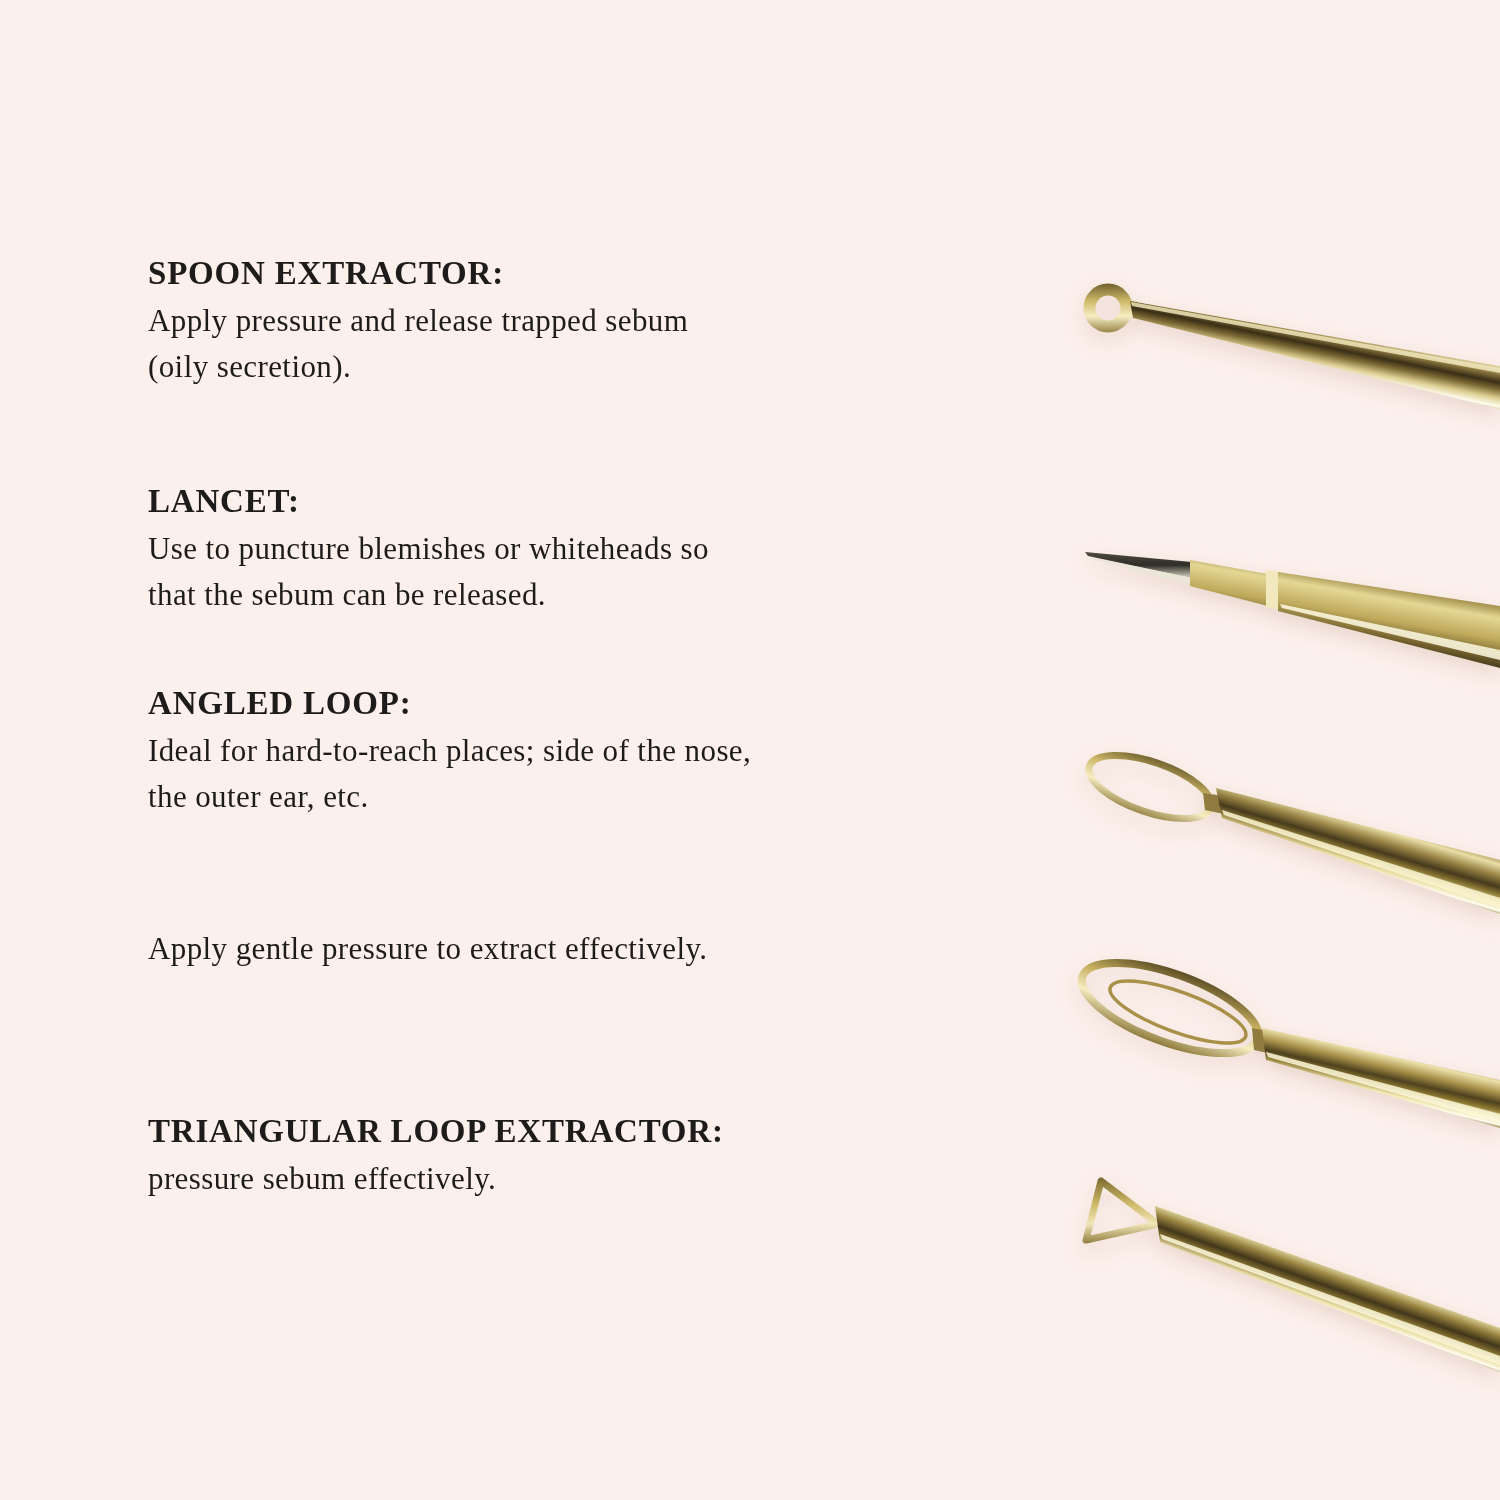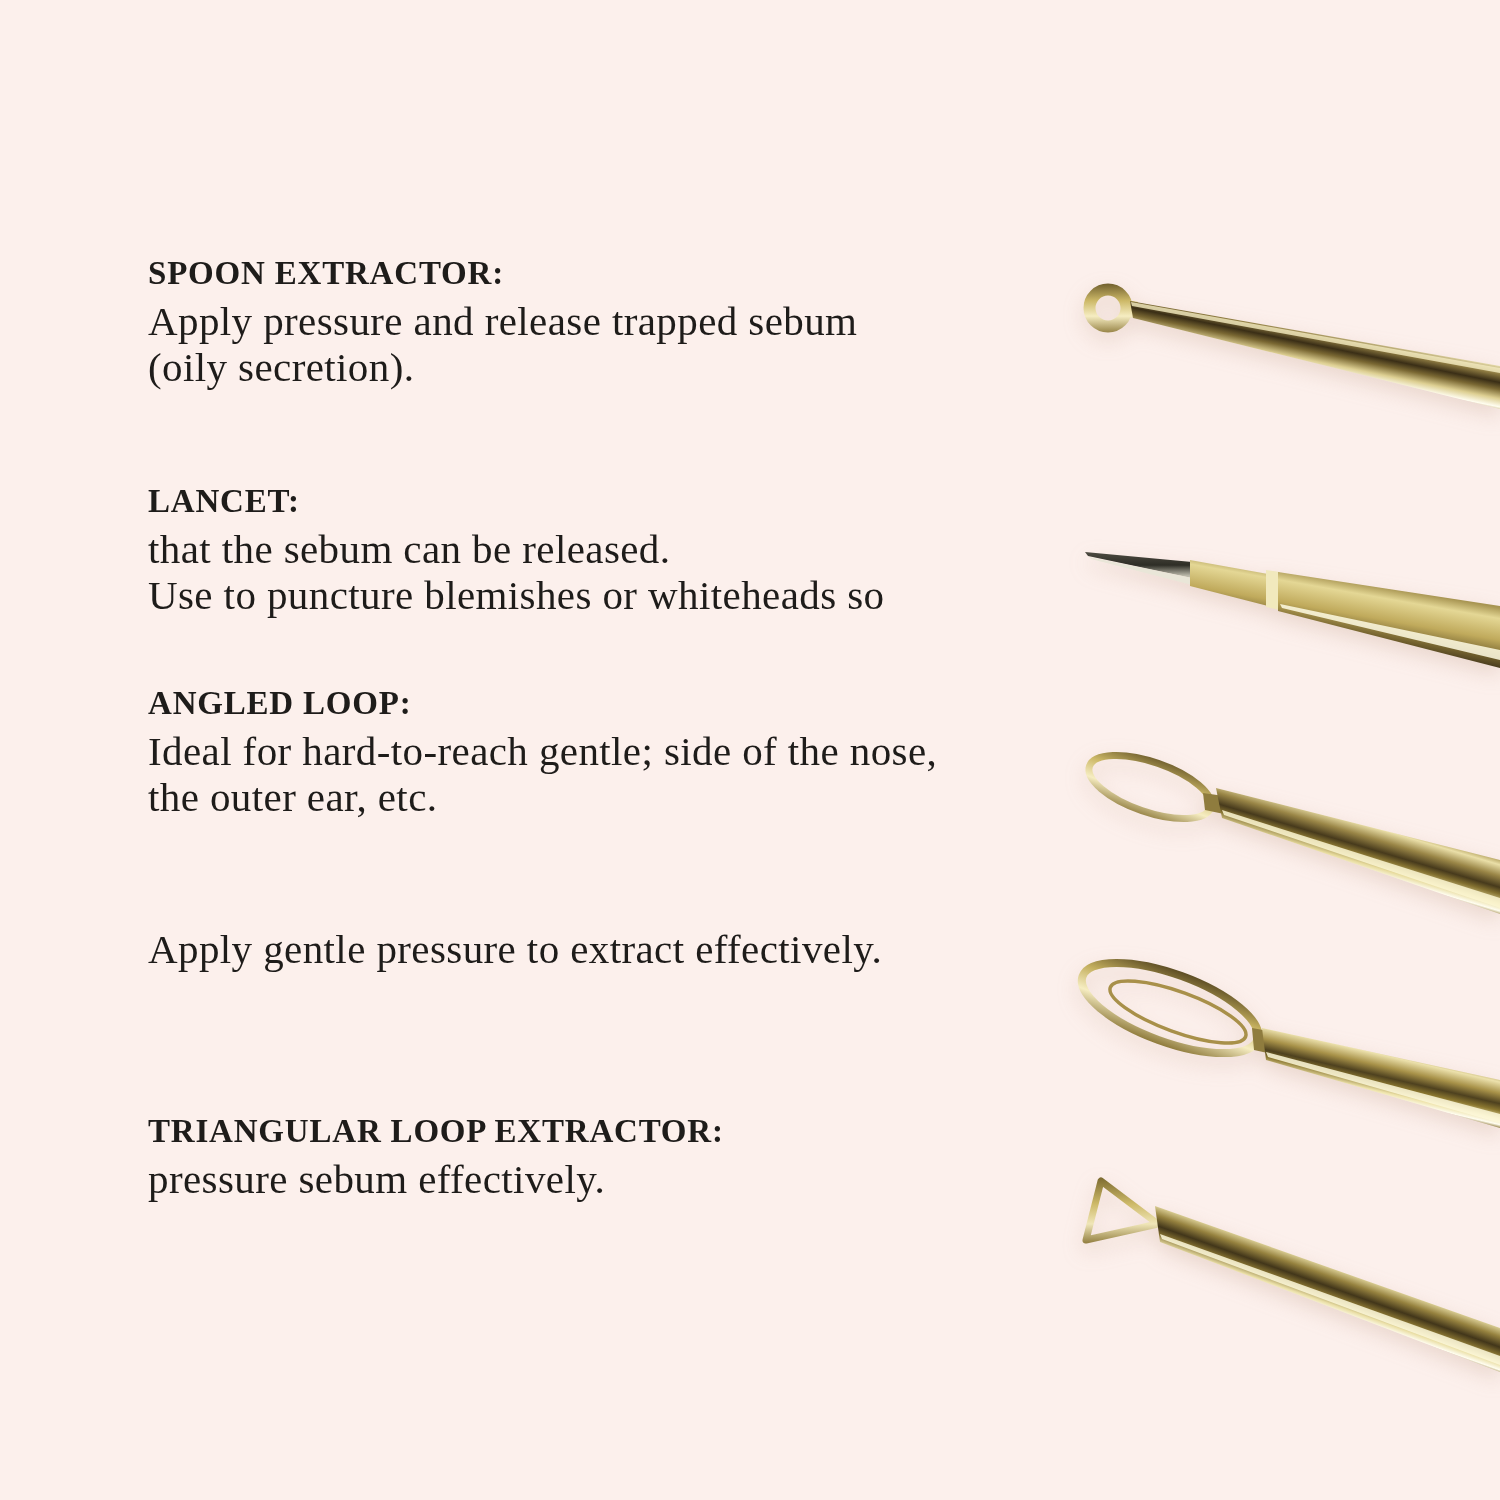--- a/index.html
+++ b/index.html
@@ -19,21 +19,21 @@
   .b5{top:1108px}
   .block h2{
     margin:0 0 2px 0;
     font-size:33px;
     line-height:46px;
     font-weight:700;
     letter-spacing:0.8px;
     white-space:nowrap;
   }
   .line{
-    font-size:41px;
+    font-size:31px;
     line-height:46px;
     font-weight:400;
     letter-spacing:0.4px;
     white-space:nowrap;
   }
   .tools{
     position:absolute;
     left:1050px;top:250px;
     width:450px;height:1150px;
     filter:drop-shadow(0 8px 10px rgba(190,150,130,0.28));
@@ -45,27 +45,27 @@
 <div class="canvas">
 
   <section class="block b1">
     <h2>SPOON EXTRACTOR:</h2>
     <div class="line">Apply pressure and release trapped sebum</div>
     <div class="line">(oily secretion).</div>
   </section>
 
   <section class="block b2">
     <h2>LANCET:</h2>
+    <div class="line">Use to puncture blemishes or whiteheads so</div>
     <div class="line">that the sebum can be released.</div>
-    <div class="line">Use to puncture blemishes or whiteheads so</div>
   </section>
 
   <section class="block b3">
     <h2>ANGLED LOOP:</h2>
-    <div class="line">Ideal for hard-to-reach gentle; side of the nose,</div>
+    <div class="line">Ideal for hard-to-reach places; side of the nose,</div>
     <div class="line">the outer ear, etc.</div>
   </section>
 
   <section class="block b4">
     <div class="line">Apply gentle pressure to extract effectively.</div>
   </section>
 
   <section class="block b5">
     <h2>TRIANGULAR LOOP EXTRACTOR:</h2>
     <div class="line">pressure sebum effectively.</div>

